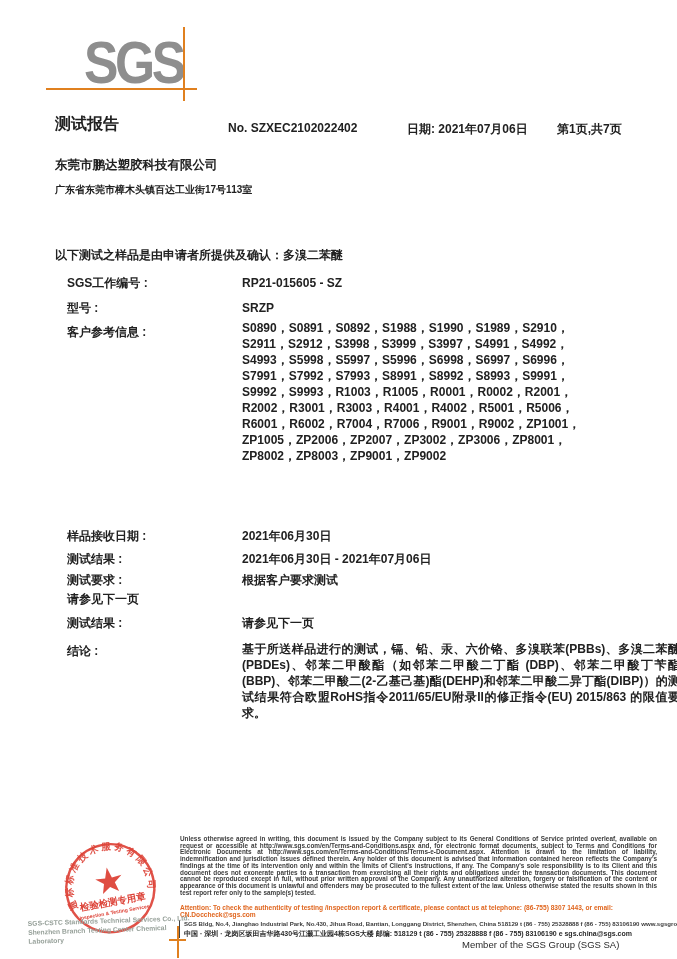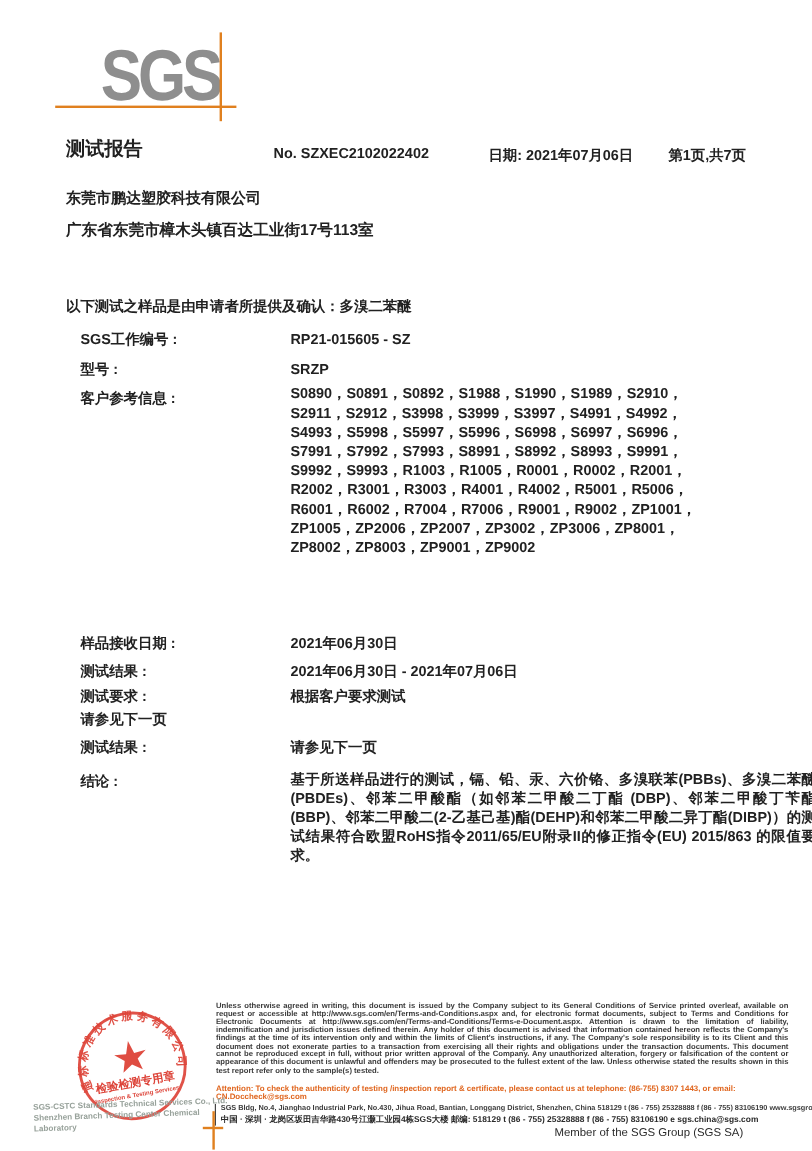--- a/index.html
+++ b/index.html
@@ -18,21 +18,21 @@
   .logo-hline{position:absolute;left:46px;top:88px;width:151px;height:2px;background:#e0801f;}
   .logo-vline{position:absolute;left:183px;top:27px;width:2px;height:74px;background:#e0801f;}
   
   .hdr{position:absolute;font-size:12px;font-weight:bold;white-space:nowrap;}
   .hdr-title{left:55px;top:114px;font-size:16px;}
   .hdr-no{left:228px;top:121px;}
   .hdr-date{left:407px;top:121px;}
   .hdr-page{left:543px;top:121px;margin-left:14px;}
   
   .appl-name{position:absolute;left:55px;top:157px;font-size:12.5px;font-weight:bold;}
-  .appl-addr{position:absolute;left:55px;top:183px;font-size:13px;font-weight:bold;}
+  .appl-addr{position:absolute;left:55px;top:183px;font-size:10px;font-weight:bold;}
   .sample-stmt{position:absolute;left:55px;top:247px;font-size:12px;font-weight:bold;}
   
   .row{position:absolute;left:55px;display:flex;font-size:12px;font-weight:bold;margin-left:12px;}
   .row .lab{width:175px;flex:none;line-height:16px;}
   .row .val{width:438px;line-height:16px;}
   .r0{top:275px;} .r1{top:300px;} .r2{top:324px;justify-content:space-between;}
   .r3{top:528px;} .r4{top:551px;} .r5{top:572px;}
   .r6{top:591px;} .r7{top:615px;} .r8{top:643px;}
   .val-codes{white-space:pre-line;line-height:24.7px;position:relative;top:-4px;}
   .val-concl{line-height:20.6px;position:relative;top:-2px;text-align:justify;}

